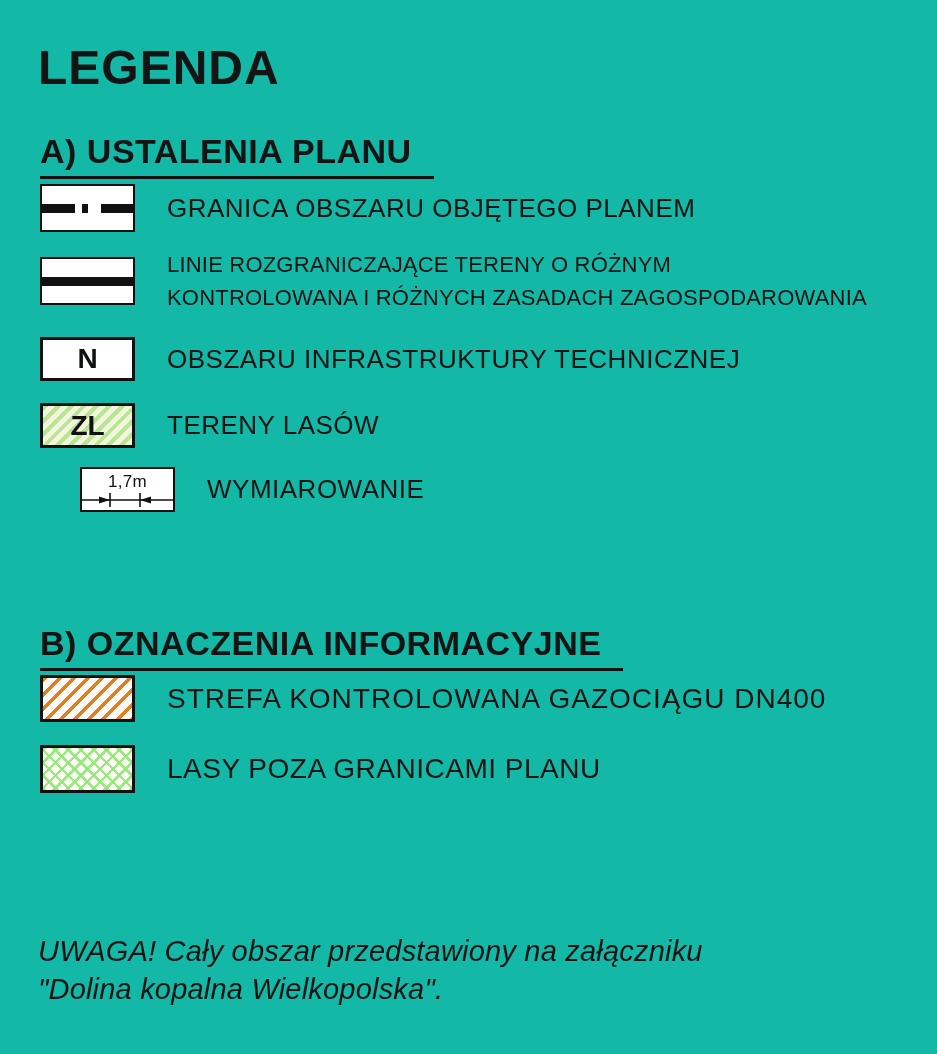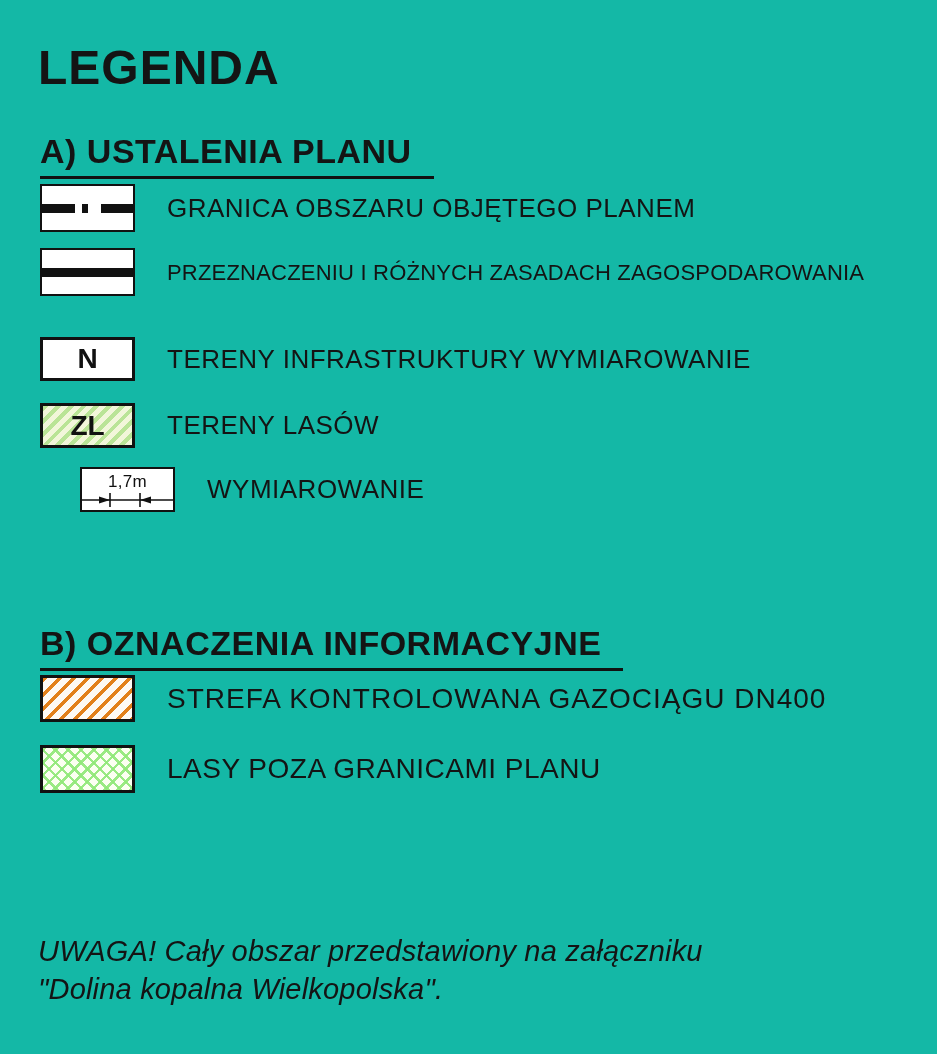--- a/index.html
+++ b/index.html
@@ -100,29 +100,30 @@
       <div class="dash-line"></div>
     </div>
     <div class="row-label">GRANICA OBSZARU OBJĘTEGO PLANEM</div>
   </div>
 
   <div class="legend-row" style="top:248px;">
     <div class="swatch swatch-thin" style="height:48px;">
       <div class="solid-line"></div>
     </div>
     <div class="row-label row-label-small">
-      <div>PRZEZNACZENIU I RÓŻNYCH ZASADACH ZAGOSPODAROWANIA</div>
+      <div>LINIE ROZGRANICZAJĄCE TERENY O RÓŻNYM</div>
+      <div>KONTROLOWANA I RÓŻNYCH ZASADACH ZAGOSPODAROWANIA</div>
     </div>
   </div>
 
   <div class="legend-row" style="top:337px;">
     <div class="swatch" style="height:44px;">
       <span class="zone-code">N</span>
     </div>
-    <div class="row-label">TERENY INFRASTRUKTURY WYMIAROWANIE</div>
+    <div class="row-label">OBSZARU INFRASTRUKTURY TECHNICZNEJ</div>
   </div>
 
   <div class="legend-row" style="top:403px;">
     <div class="swatch hatch-green-diag" style="height:45px;">
       <span class="zone-code">ZL</span>
     </div>
     <div class="row-label">TERENY LASÓW</div>
   </div>
 
   <div class="legend-row" style="top:467px;margin-left:40px;">

